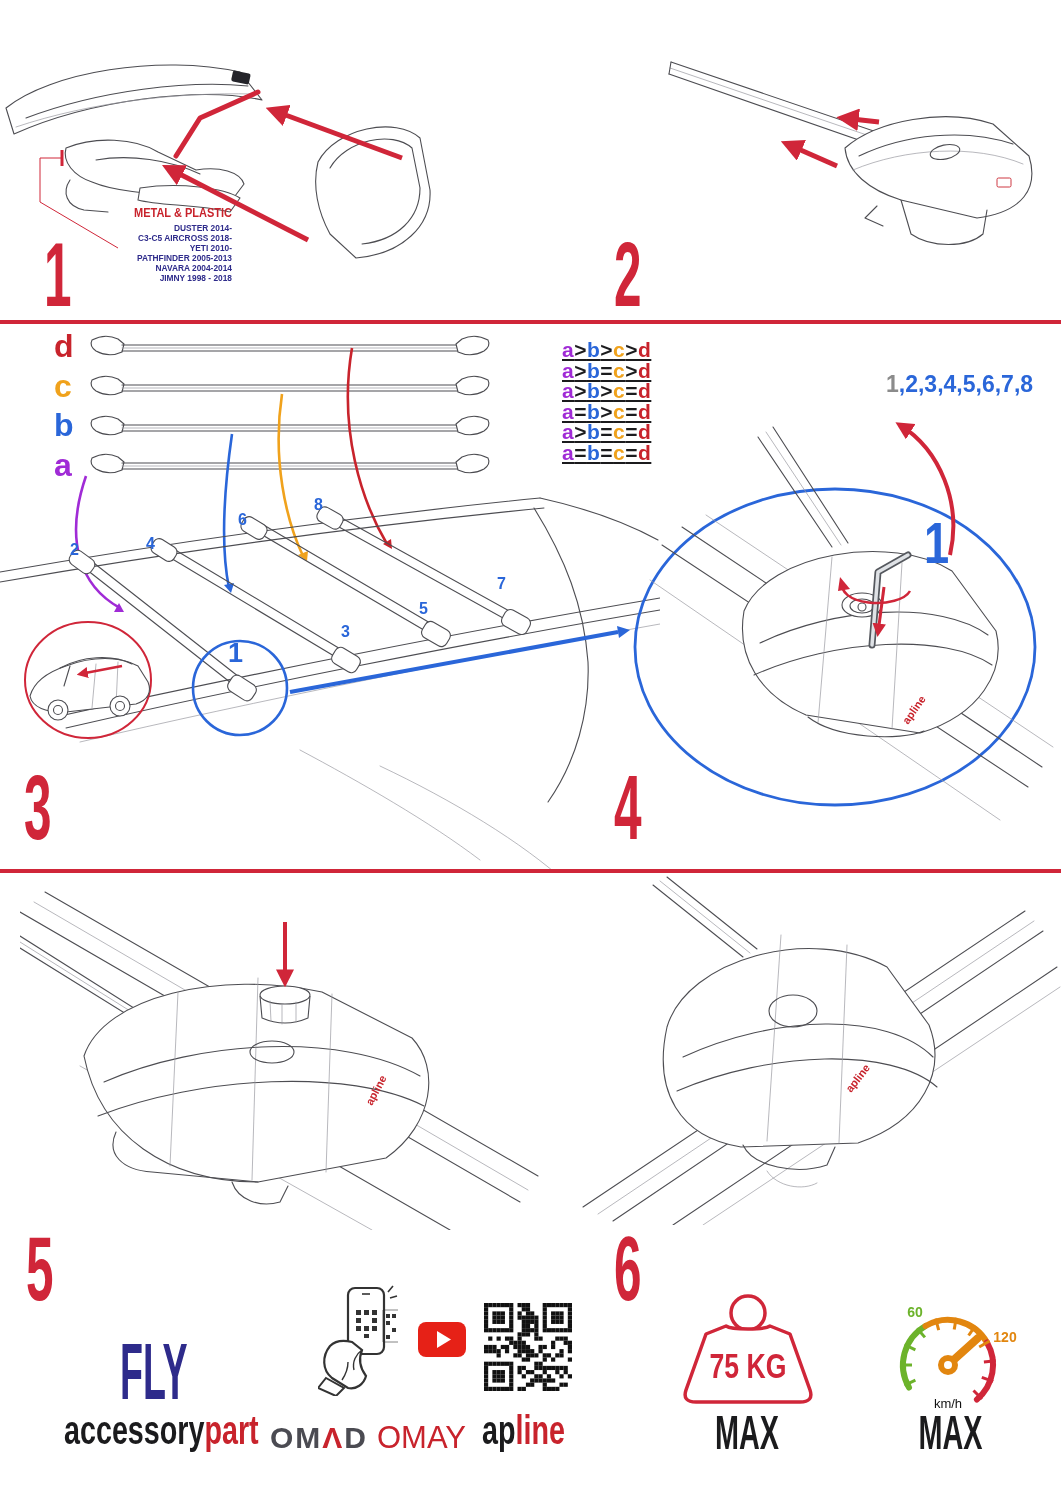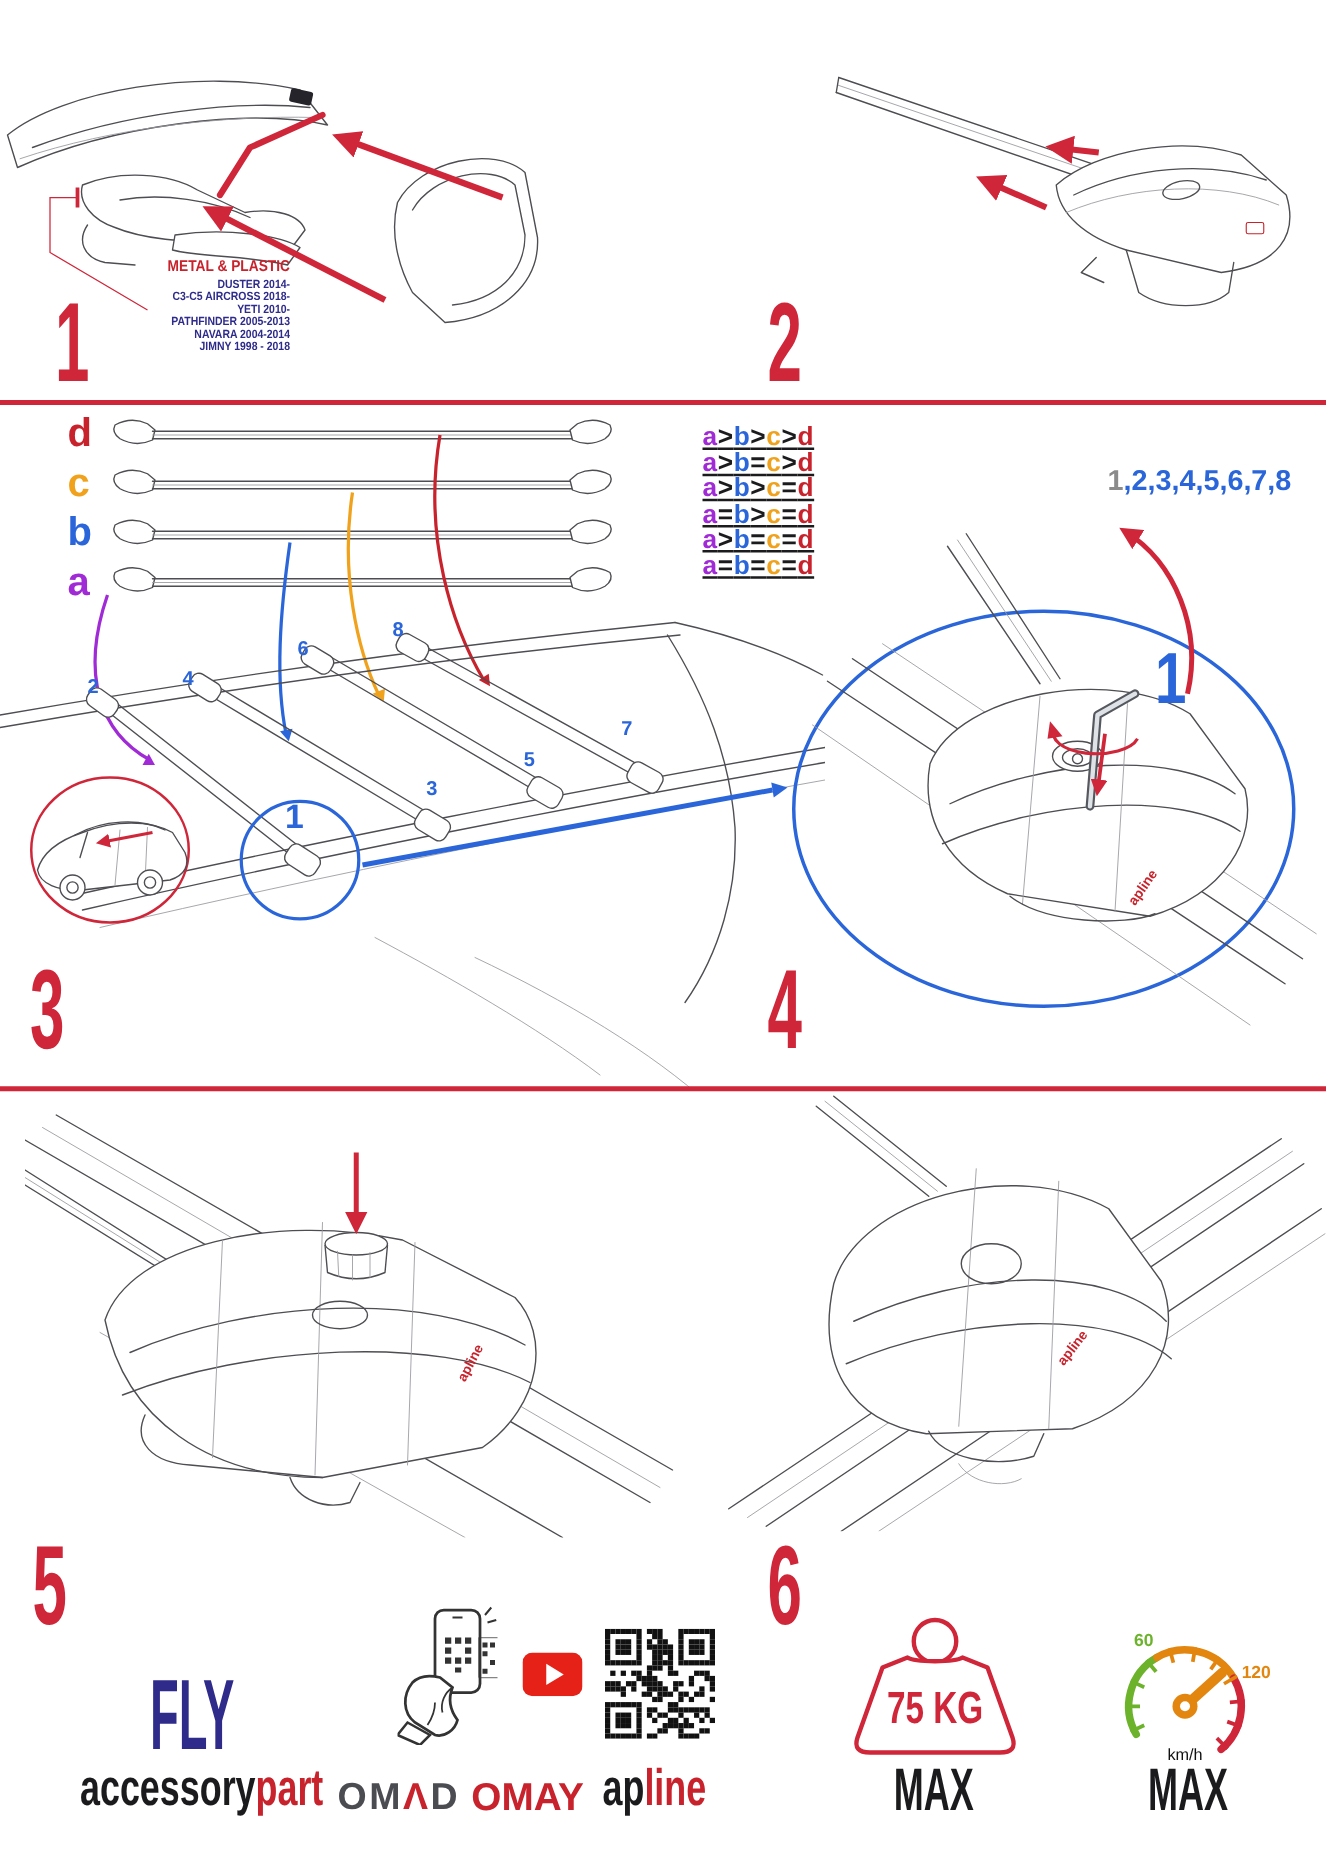--- a/index.html
+++ b/index.html
@@ -33,21 +33,21 @@
   .bigone{position:absolute;left:924px;top:520px;font-size:58px;font-weight:bold;line-height:.8;
           color:var(--blue);transform:scaleX(.78);transform-origin:left top;}
   .fly{position:absolute;left:120px;top:1340px;font-size:80px;font-weight:bold;line-height:.8;
        color:var(--indigo);transform:scaleX(.47);transform-origin:left top;}
   .accpart{position:absolute;left:64px;top:1413px;font-size:41px;font-weight:bold;line-height:.85;
            transform:scaleX(.70);transform-origin:left top;white-space:nowrap;}
   .accpart .a1{color:var(--ink);} .accpart .a2{color:var(--red-deep);}
   .omad{position:absolute;left:270px;top:1423px;font-size:30px;font-weight:600;letter-spacing:2px;
         color:var(--gray-logo);line-height:1;}
   .omad .caret{color:var(--red-deep);}
-  .omay{position:absolute;left:377px;top:1422px;font-size:31px;font-weight:700;line-height:1;
+  .omay{position:absolute;left:377px;top:1422px;font-size:31px;font-weight:400;line-height:1;
         color:var(--red-deep);}
   .apline{position:absolute;left:482px;top:1413px;font-size:41px;font-weight:bold;line-height:.85;
           transform:scaleX(.70);transform-origin:left top;white-space:nowrap;}
   .apline .p1{color:var(--ink);} .apline .p2{color:var(--red-deep);}
   .maxlab{position:absolute;text-align:center;font-size:48px;font-weight:bold;color:var(--ink);
           line-height:.8;transform:scaleX(.6);}
   svg text{font-family:"Liberation Sans",sans-serif;}
 </style>
 </head>
 <body>

